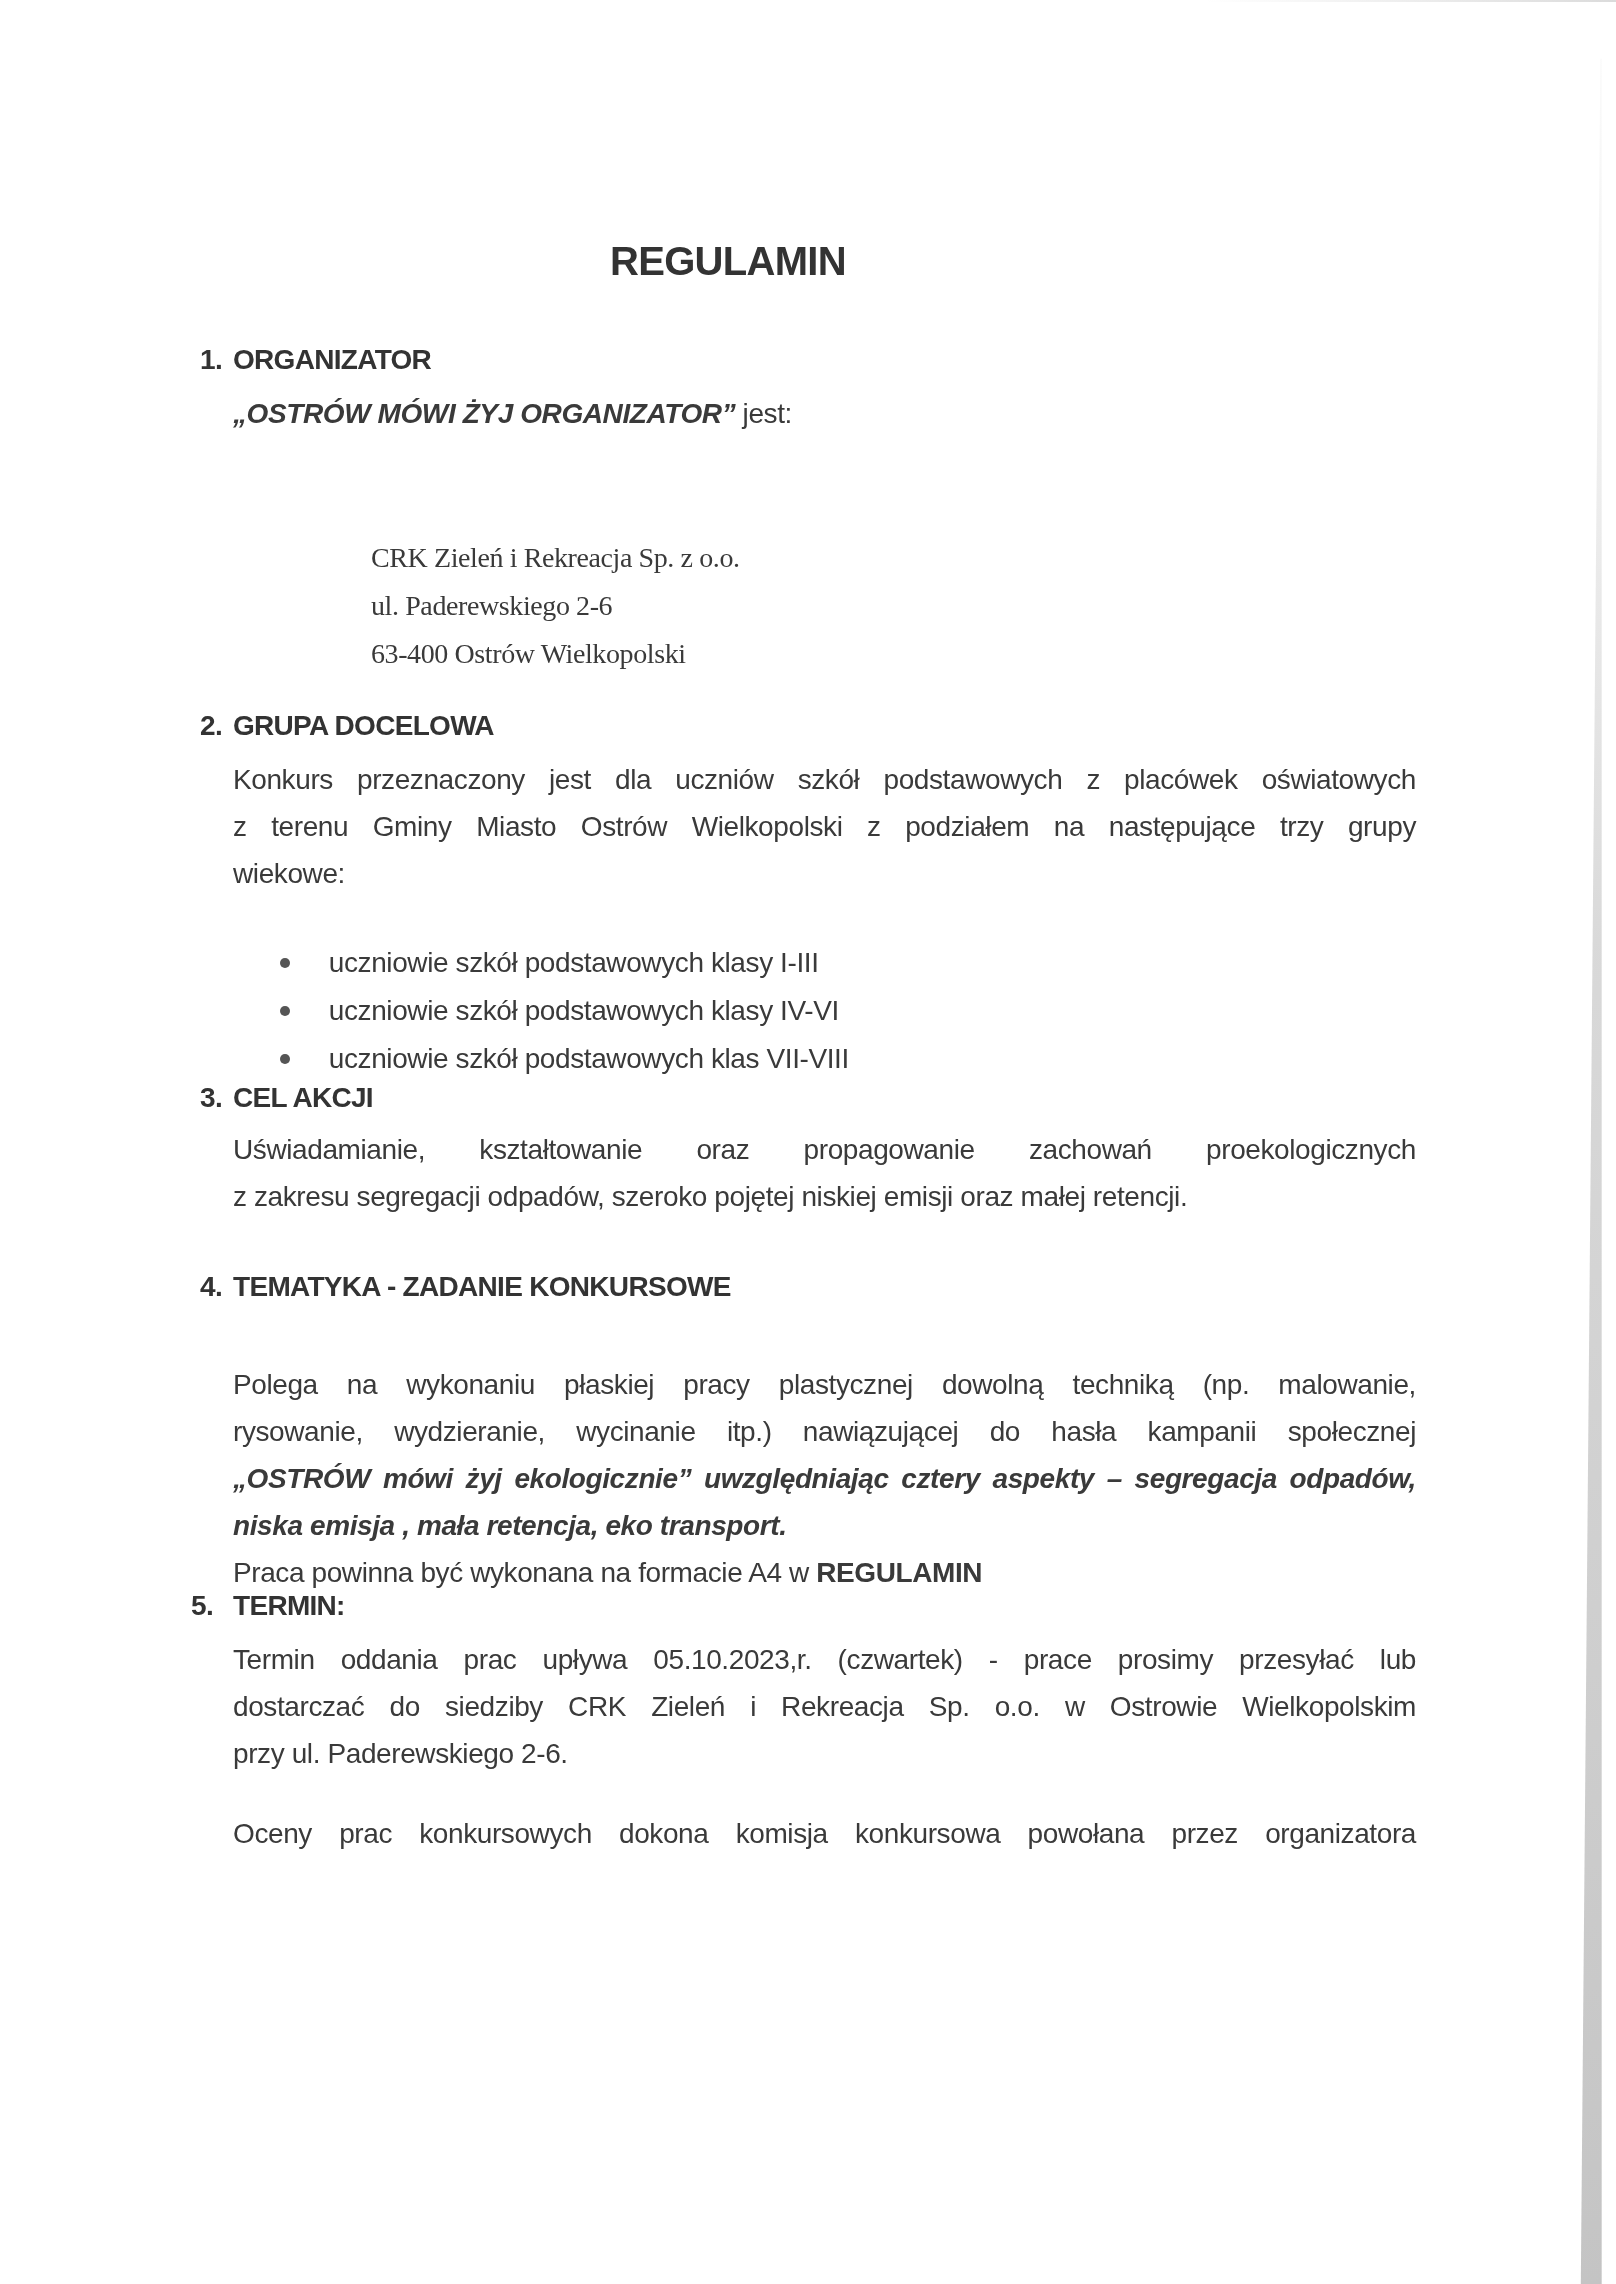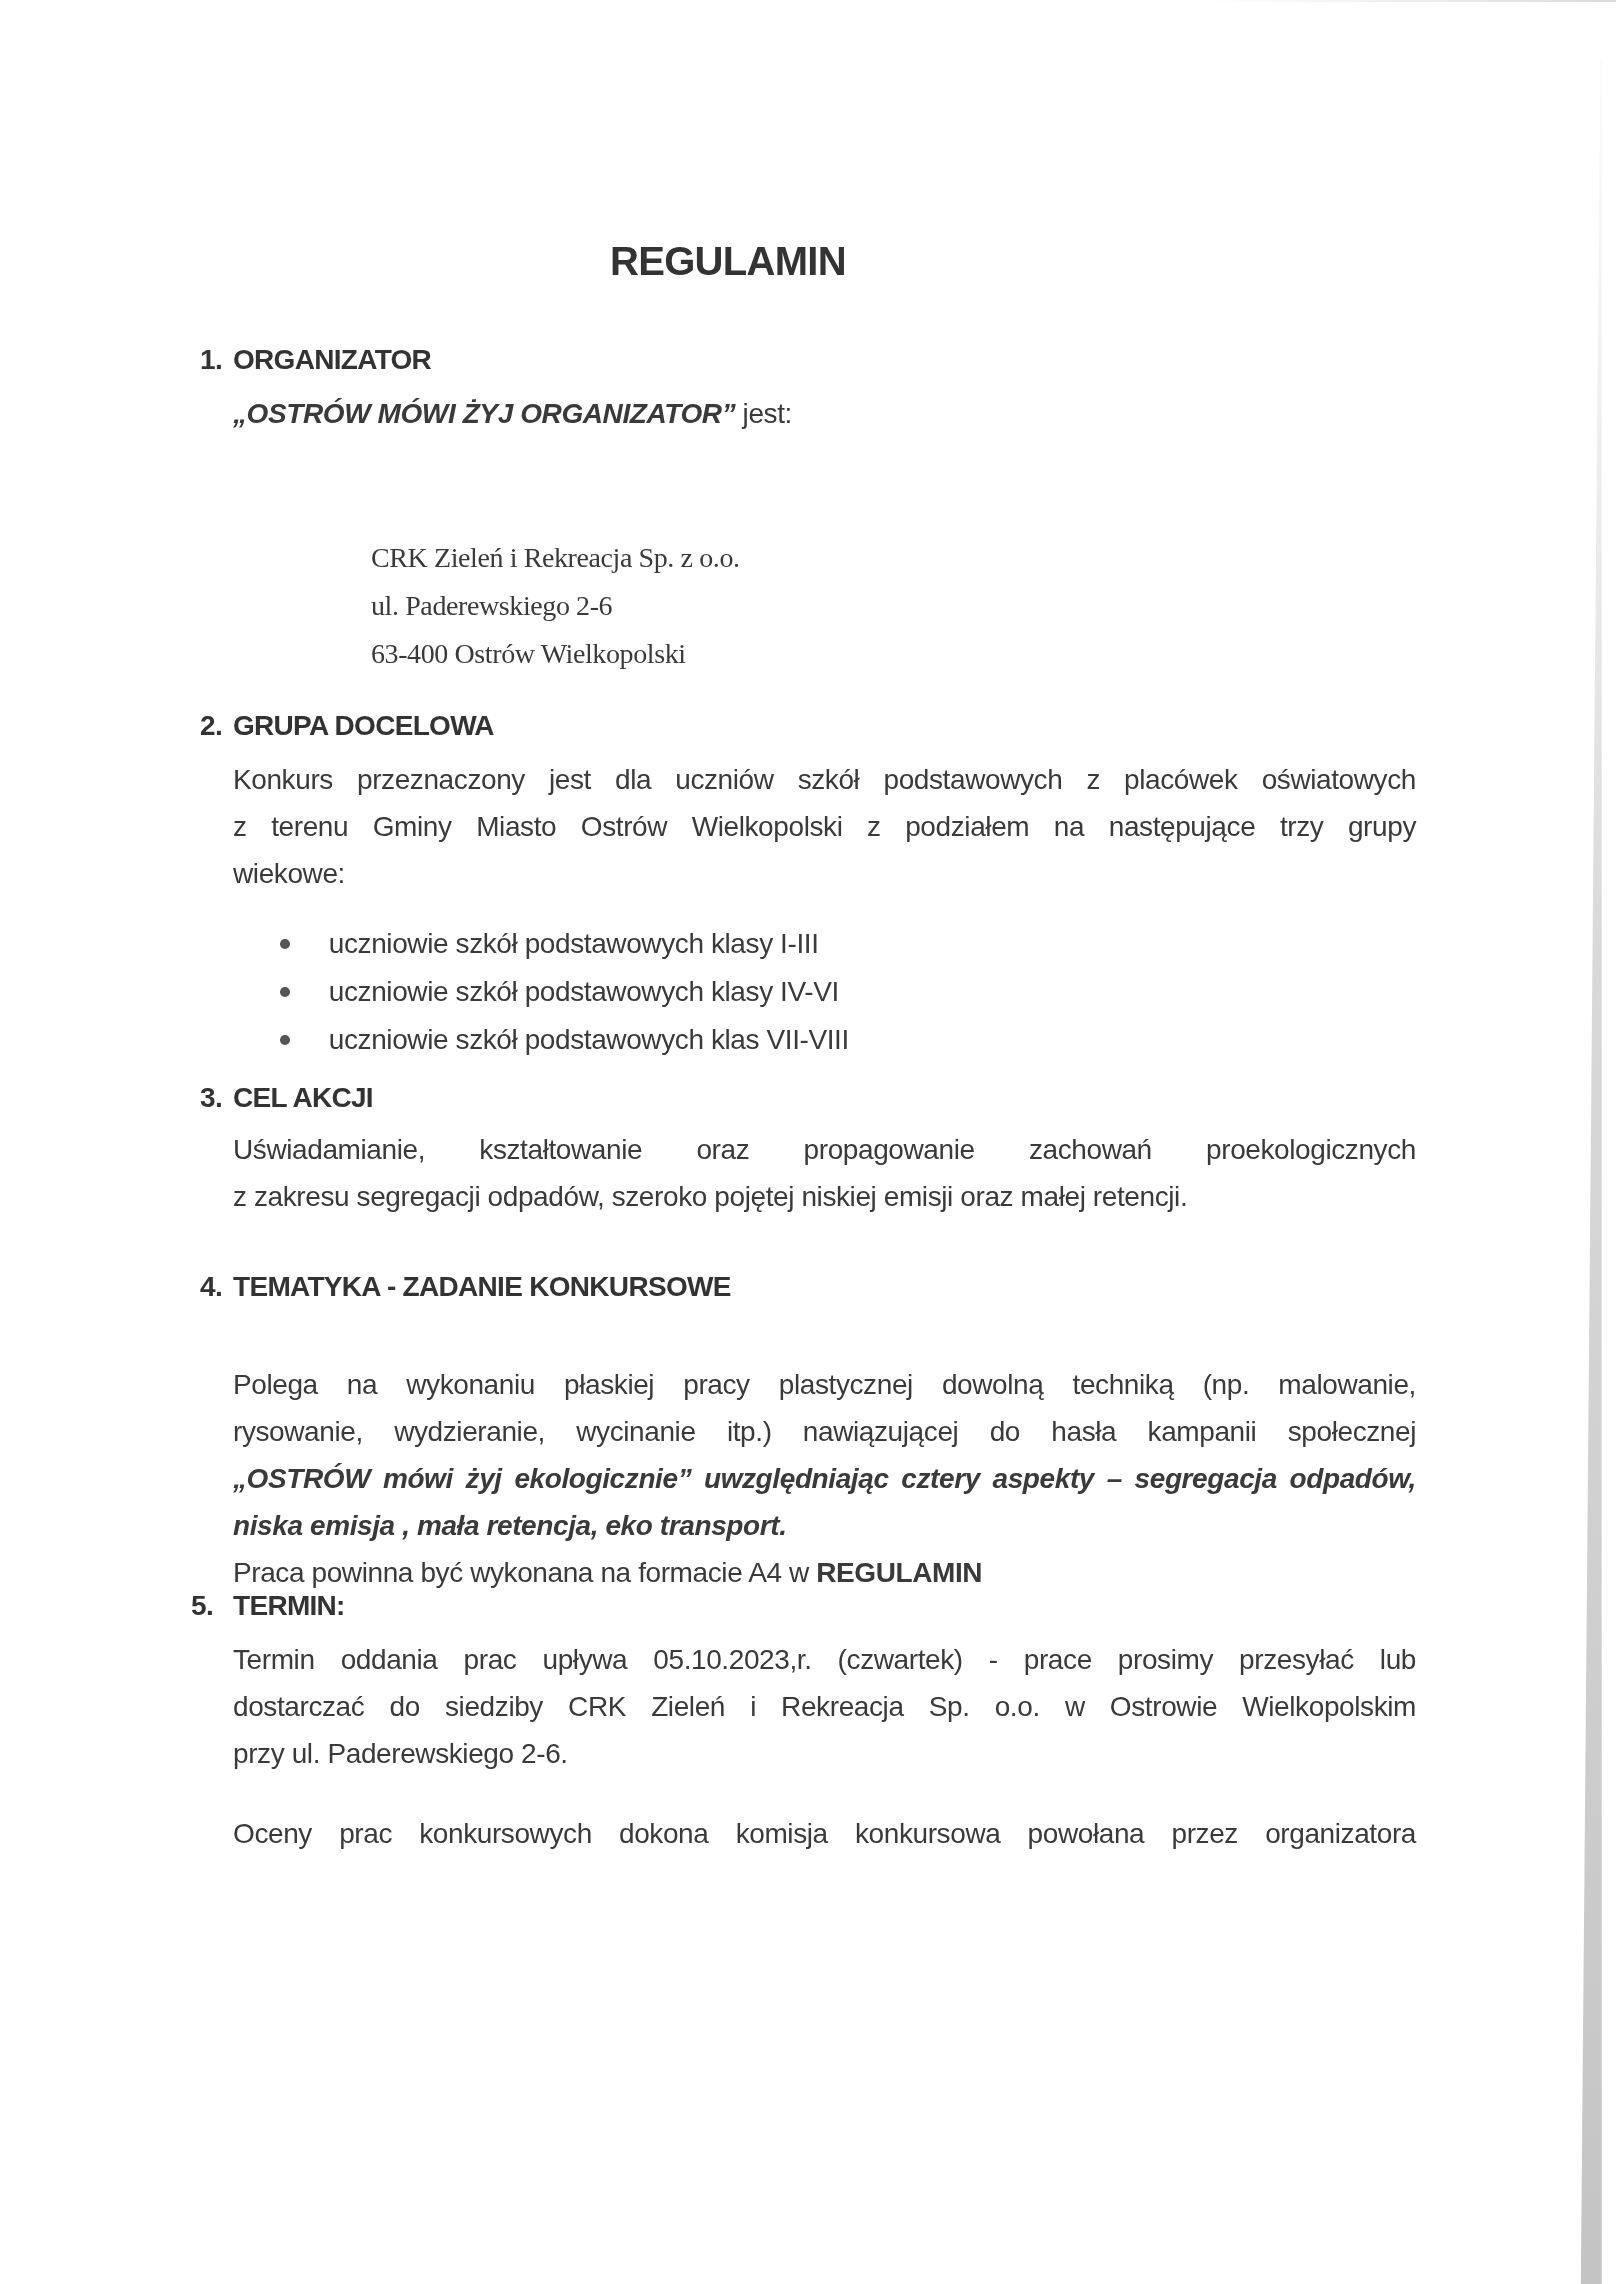--- a/index.html
+++ b/index.html
@@ -79,21 +79,21 @@
 
   <div class="section">
     <div class="sec-head" style="top:710px;">
       <span class="sec-num">2.</span><span>GRUPA DOCELOWA</span>
     </div>
     <div class="body-text" style="top:756px;">
       <span class="line">Konkurs przeznaczony jest dla uczniów szkół podstawowych z placówek oświatowych</span>
       <span class="line">z terenu Gminy Miasto Ostrów Wielkopolski z podziałem na następujące trzy grupy</span>
       <span class="line last">wiekowe:</span>
     </div>
-    <div class="bullets" style="top:920px;">
+    <div class="bullets" style="top:939px;">
       <div class="bullet-row">
           <span class="dot"></span>
           <span>uczniowie szkół podstawowych klasy I-III</span>
         </div>
       <div class="bullet-row">
           <span class="dot"></span>
           <span>uczniowie szkół podstawowych klasy IV-VI</span>
         </div>
       <div class="bullet-row">
           <span class="dot"></span>

